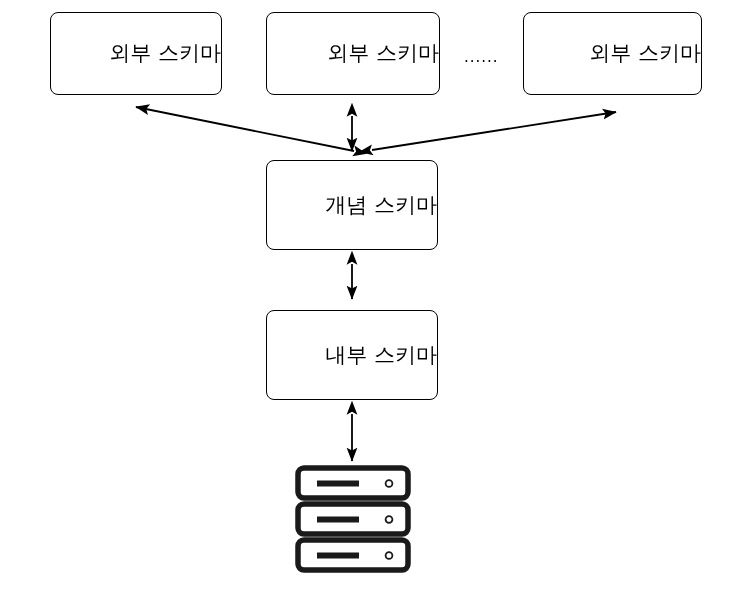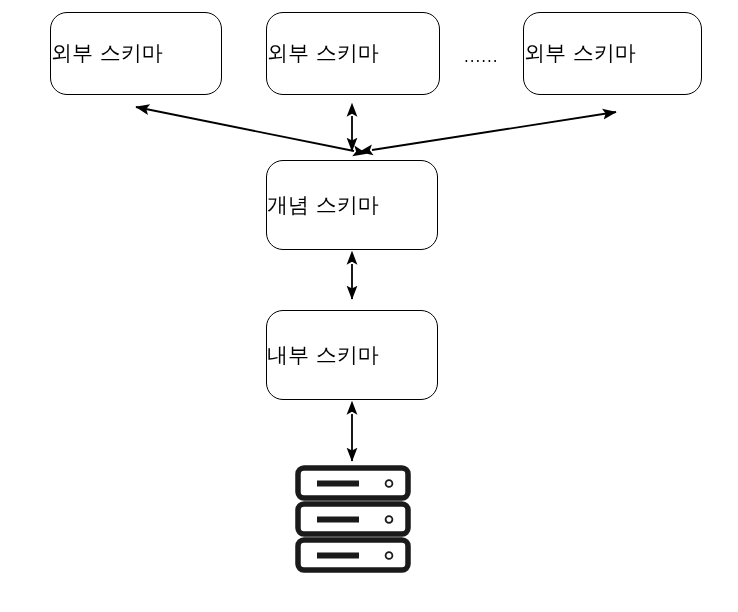--- a/index.html
+++ b/index.html
@@ -14,25 +14,25 @@
     position: relative;
     width: 738px;
     height: 612px;
     background: #ffffff;
     overflow: hidden;
   }
   .node-box {
     position: absolute;
     box-sizing: border-box;
     border: 1.4px solid #000000;
-    border-radius: 17px;
+    border-radius: 8px;
     background: #ffffff;
     display: flex;
     align-items: center;
-    justify-content: flex-start;
+    justify-content: flex-end;
   }
   .node-label {
     font-size: 21px;
     color: #000000;
     line-height: 1;
     letter-spacing: 0px;
     white-space: nowrap;
     font-family: "DejaVu Sans", "Liberation Sans", sans-serif;
   }
   .ellipsis-text {

